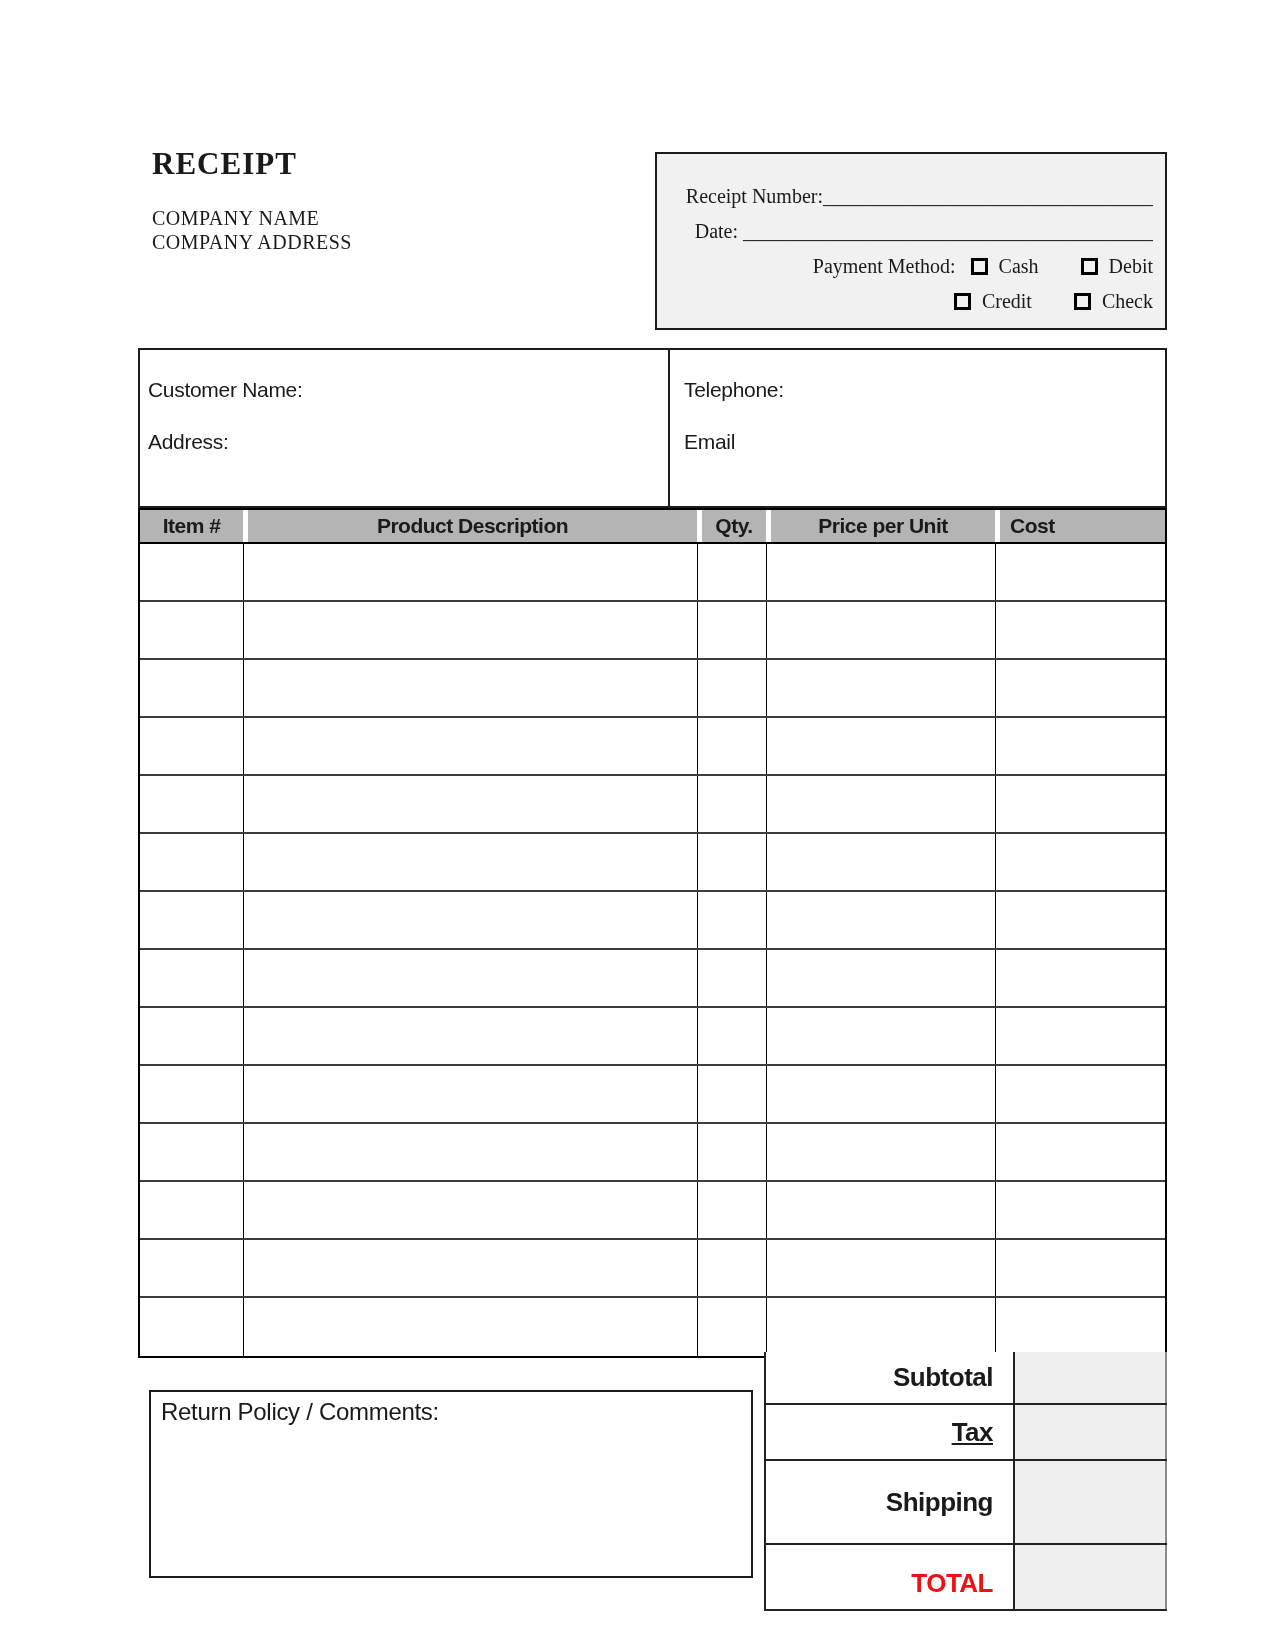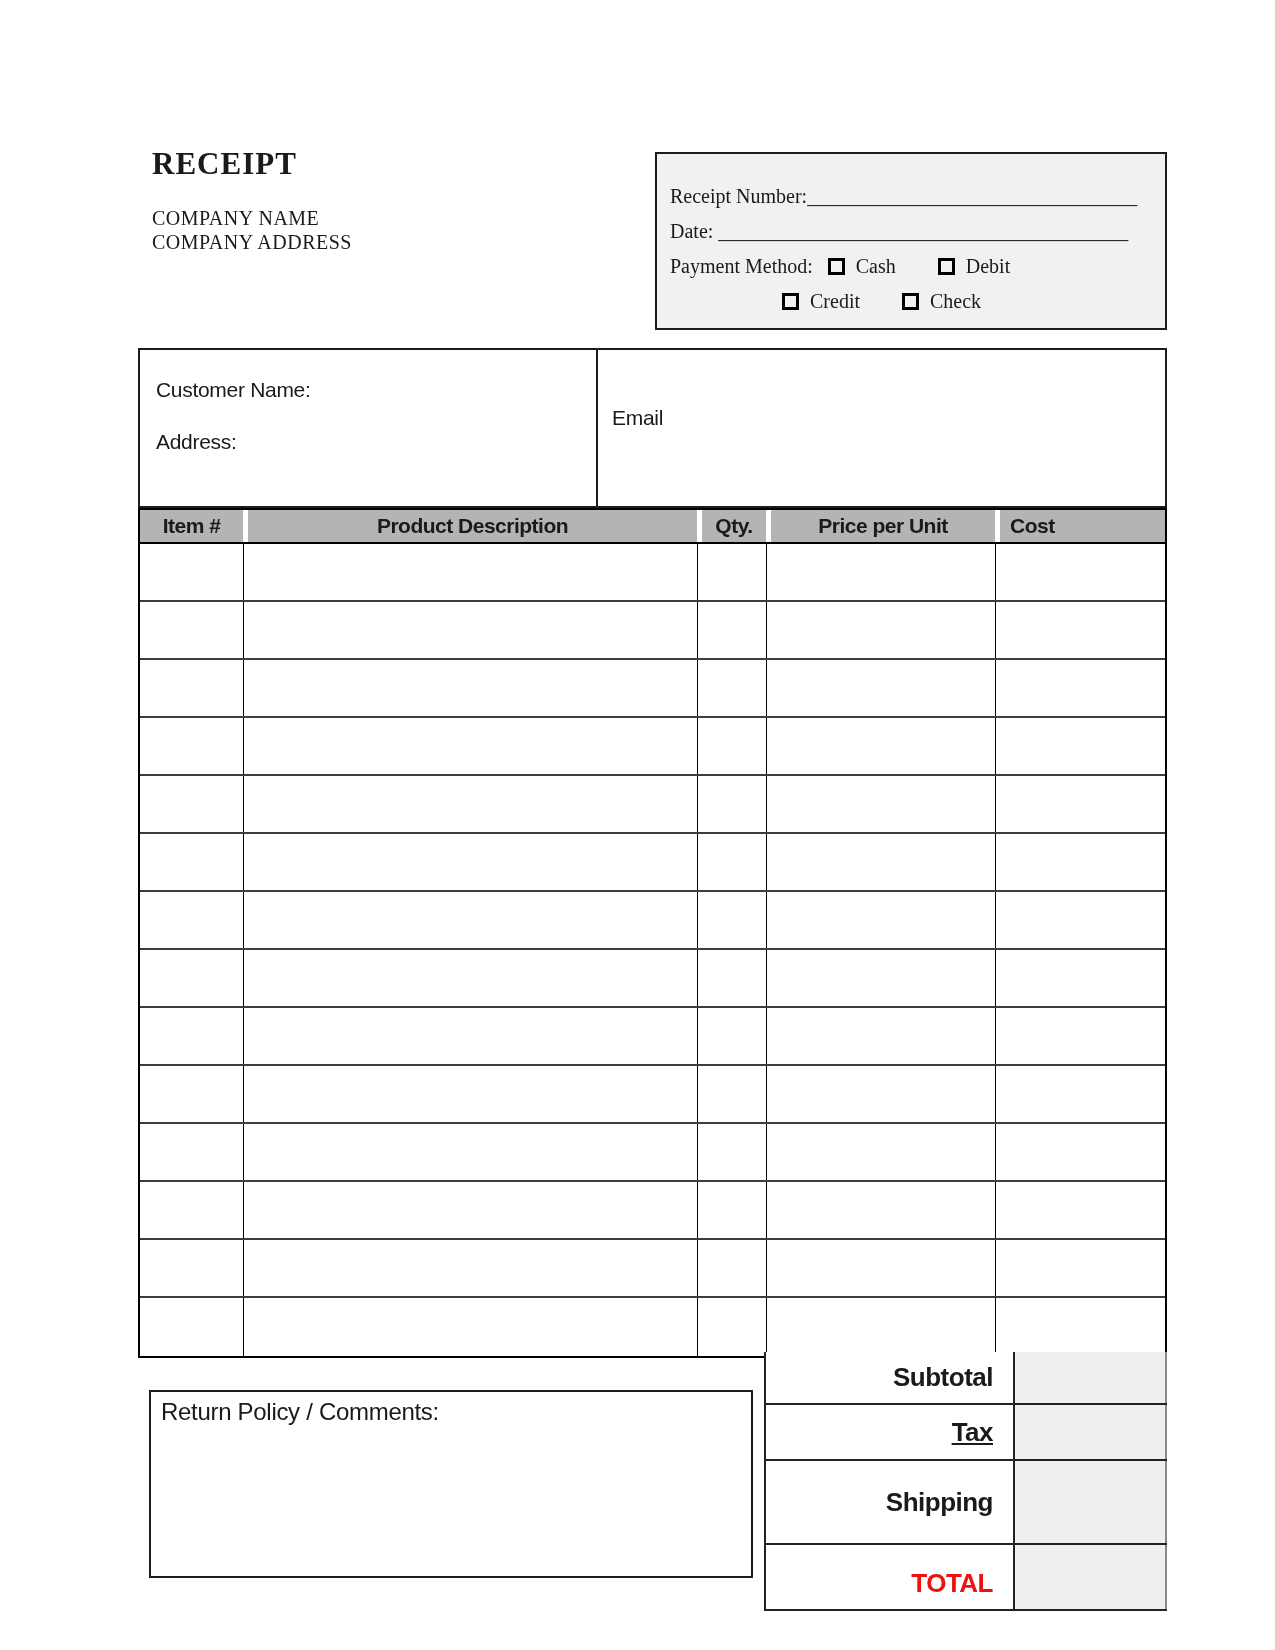--- a/index.html
+++ b/index.html
@@ -8,33 +8,33 @@
 
   
   .doc-head{position:absolute;left:152px;top:146px;font-family:"Liberation Serif",serif;}
   .doc-title{font-size:31px;font-weight:bold;letter-spacing:1px;}
   .company-lines{margin-top:24px;font-size:20px;line-height:24px;letter-spacing:0.5px;}
 
   
   .receipt-box{position:absolute;left:655px;top:152px;width:512px;height:178px;box-sizing:border-box;
                background:var(--panel-bg,#f1f1f1);border:2px solid #1c1c1c;
                font-family:"Liberation Serif",serif;font-size:20px;
-               padding:25px 12px 0 13px;}
+               padding:25px 12px 0 13px;text-align:right;}
   .rb-line{height:35px;line-height:35px;white-space:nowrap;overflow:hidden;}
   .rb-underline{letter-spacing:0px;}
   .pm-line .opt-label{margin-left:11px;}
   .checkbox{display:inline-block;width:11px;height:11px;border:3px solid #000;background:transparent;
             vertical-align:-2px;}
   .cb-gap{margin-left:37px;}
   .pm-line2{padding-left:112px;}
 
   
   .customer-box{position:absolute;left:138px;top:348px;width:1029px;height:160px;box-sizing:border-box;
                 border:2px solid #1c1c1c;display:flex;font-size:21px;letter-spacing:-0.3px;}
-  .cust-left{width:456px;box-sizing:border-box;padding:28px 0 0 16px;}
+  .cust-left{width:528px;box-sizing:border-box;padding:28px 0 0 8px;}
   .cust-right{flex:1;border-left:2px solid #1c1c1c;box-sizing:border-box;padding:28px 0 0 14px;}
   .cust-line2{margin-top:28px;}
 
   
   .items-table{position:absolute;left:138px;top:508px;width:1029px;box-sizing:border-box;
                border:2px solid #000;}
   .head-row{display:grid;grid-template-columns:103px 454px 69px 229px 1fr;height:32px;
             background:var(--header-bg,#b4b4b4);border-bottom:2px solid #000;
             font-weight:bold;font-size:21px;letter-spacing:-0.5px;align-items:center;}
   .trow-item{display:grid;grid-template-columns:103px 454px 69px 229px 1fr;height:58px;
@@ -93,20 +93,21 @@
       <span class="checkbox cb-gap"></span><span class="opt-label">Check</span>
     </div>
   </div>
 
   <div class="customer-box">
     <div class="cust-left">
       <div>Customer Name:</div>
       <div class="cust-line2">Address:</div>
     </div>
     <div class="cust-right">
+      <div>Telephone:</div>
       <div class="cust-line2">Email</div>
     </div>
   </div>
 
   <div class="items-table">
     <div class="head-row">
       <div class="hc c0">Item #</div>
       <div class="hc c1">Product Description</div>
       <div class="hc c2">Qty.</div>
       <div class="hc c3">Price per Unit</div>

